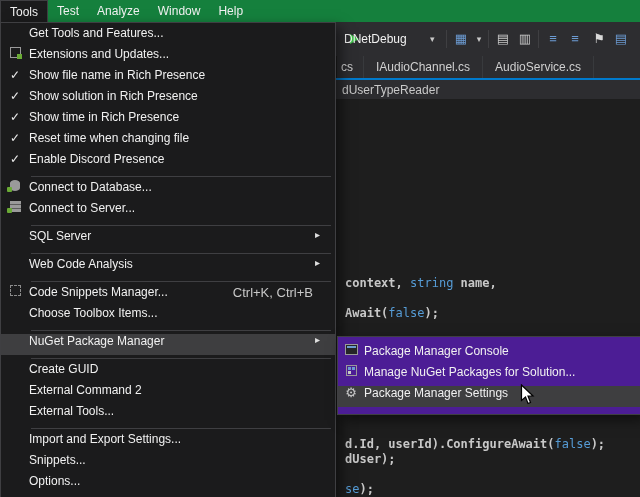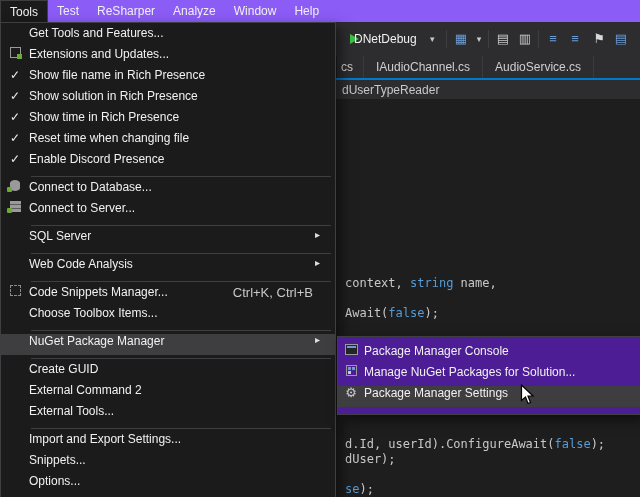--- a/index.html
+++ b/index.html
@@ -5,21 +5,21 @@
   * { margin:0; padding:0; box-sizing:border-box; }
   body { background:#000; }
   #screen {
     position:relative; width:640px; height:497px; overflow:hidden;
     background:#1e1e1e; font-family:"Liberation Sans", sans-serif;
     -webkit-font-smoothing:antialiased;
   }
 
   
   .menubar { position:absolute; left:0; top:0; width:640px; height:22px;
-    background:#8b5cf6; display:flex; align-items:stretch; z-index:5; }
+    background:#15803d; display:flex; align-items:stretch; z-index:5; }
   .mb-item { padding:0 9px; line-height:22px; font-size:12px; color:#f1f1f1; cursor:default; }
   .mb-item.active { background:#1b1b1c; border:1px solid #3f3f42; border-bottom:none; }
 
   
   .toolbar { position:absolute; left:0; top:22px; width:640px; height:34px; background:#2d2d30; }
   .tb-abs { position:absolute; top:0; height:34px; display:flex; align-items:center; }
   .play { width:0; height:0; border-left:9px solid #3fbf4a; border-top:5px solid transparent; border-bottom:5px solid transparent; }
   .tb-label { font-size:12px; color:#f1f1f1; }
   .tb-caret { font-size:9px; color:#c8c8c8; }
   .tb-sep { position:absolute; top:8px; height:18px; width:1px; background:#3f3f42; }
@@ -34,21 +34,21 @@
   .tab-accent { position:absolute; left:0; top:78px; width:640px; height:2px; background:#007acc; }
 
   
   .navbar { position:absolute; left:0; top:80px; width:640px; height:20px;
     background:#2d2d30; border-bottom:1px solid #1e1e1e; }
   .navbar span { position:absolute; left:342px; top:3px; font-size:12px; color:#c8c8c8; }
 
   
   .code-line { position:absolute; font-family:"DejaVu Sans Mono", monospace;
     font-size:12px; white-space:pre; }
-  .tk-id { color:#c8c8c8; }
+  .tk-id { color:#c8c8c8;font-weight:bold; }
   .tk-kw { color:#569cd6; }
 
   
   .tools-menu { position:absolute; left:0; top:22px; width:336px;
     background:#1b1b1c; border:1px solid #3f3f42; padding:3px 0;
     box-shadow:5px 5px 12px rgba(0,0,0,.5); z-index:10; }
   .mi { height:21px; display:flex; align-items:flex-start; padding-right:4px; cursor:default; }
   .mi.hl { background:#3e3e40; }
   .gut { flex:0 0 28px; display:flex; align-items:center; justify-content:center; }
   .lbl { flex:1; font-size:12px; color:#f1f1f1; white-space:nowrap; }
@@ -84,31 +84,30 @@
   .cursor { position:absolute; left:520px; top:384px; z-index:30; }
 </style>
 </head>
 <body>
 
 <div id="screen">
 
   <div class="menubar">
     <div class="mb-item active">Tools</div>
     <div class="mb-item">Test</div>
-    <div class="mb-item">ReSharper</div>
     <div class="mb-item">Analyze</div>
     <div class="mb-item">Window</div>
     <div class="mb-item">Help</div>
   </div>
 
   <div class="toolbar">
     <div class="tb-abs" style="left:350px">
         <span class="play"></span>
       </div>
-    <div class="tb-abs" style="left:354px">
+    <div class="tb-abs" style="left:344px">
         <span class="tb-label">DNetDebug</span>
       </div>
     <div class="tb-abs" style="left:430px">
         <span class="tb-caret">▾</span>
       </div>
     <div class="tb-sep" style="left:446px"></div>
     <span class="tb-ico" style="left:452px;color:#6c9bd2">▦</span>
     <span class="tb-ico" style="left:470px;color:#c8c8c8;font-size:9px">▾</span>
     <div class="tb-sep" style="left:488px"></div>
     <span class="tb-ico" style="left:494px;color:#c8c8c8">▤</span>

